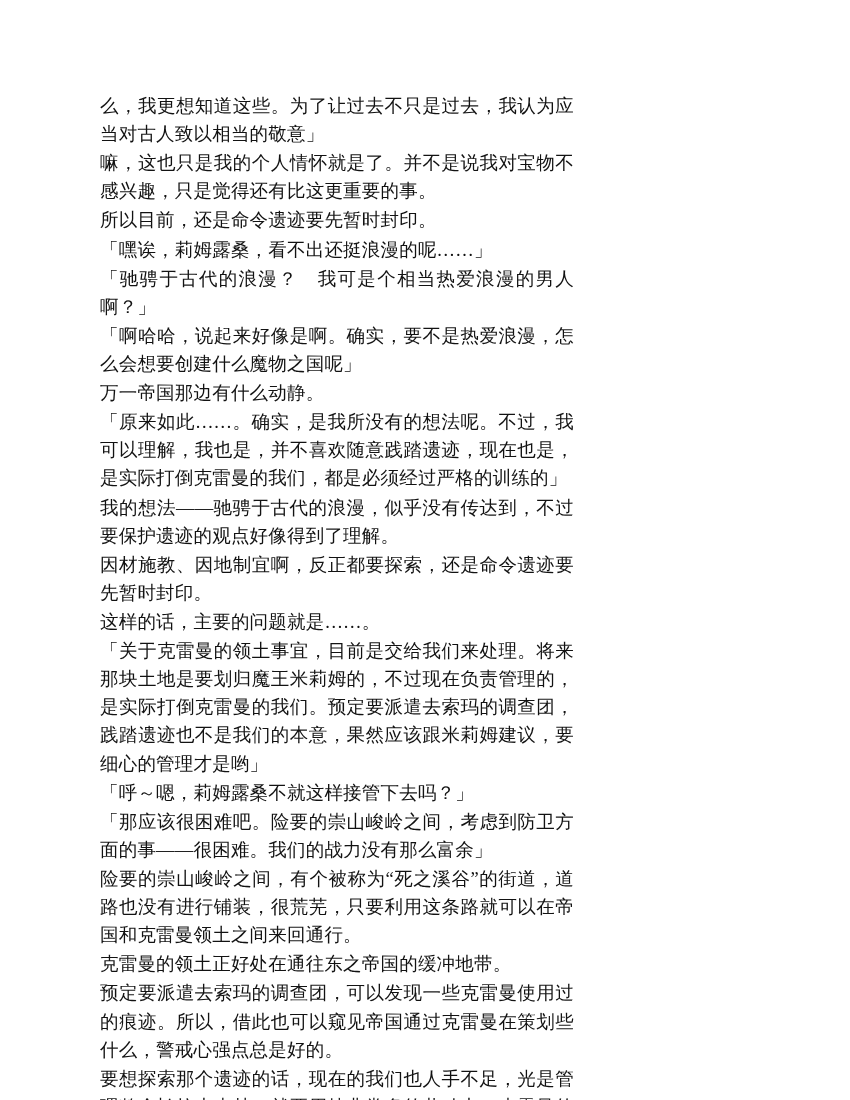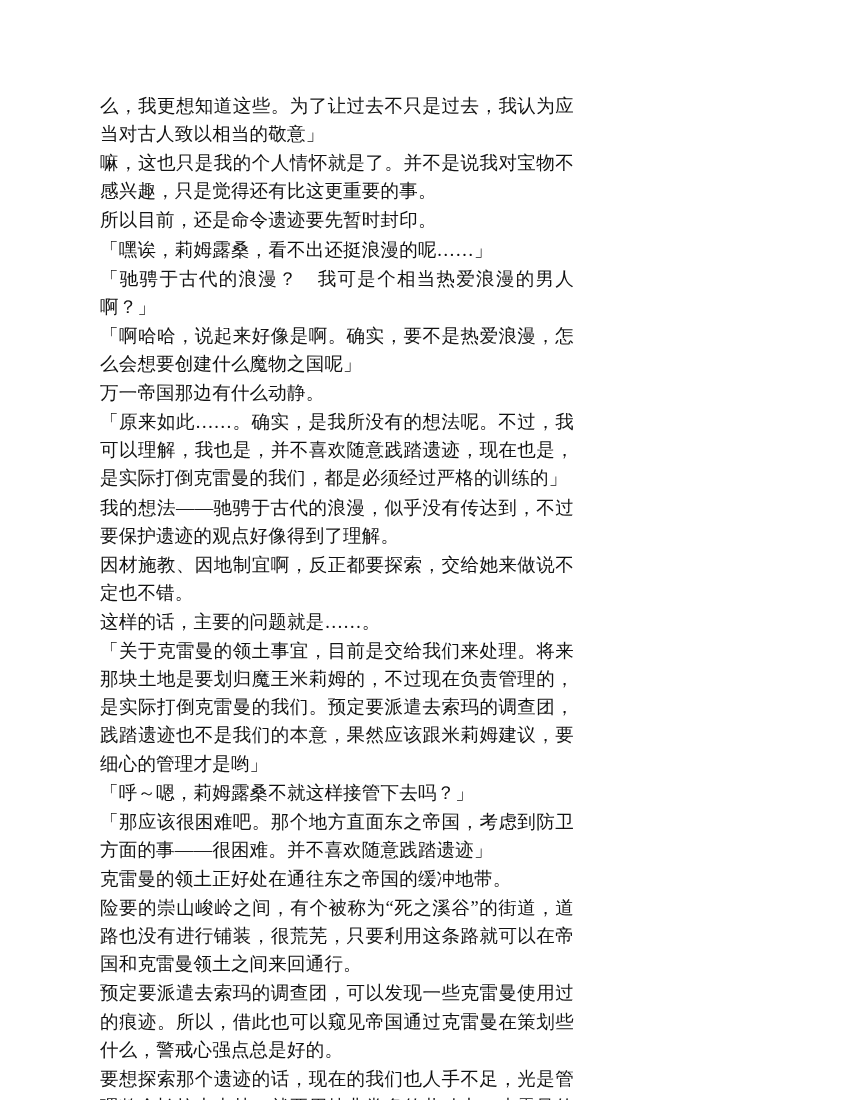--- a/index.html
+++ b/index.html
@@ -46,24 +46,24 @@
   <div class="body-text">
     <p class="para">么，我更想知道这些。为了让过去不只是过去，我认为应当对古人致以相当的敬意」</p>
     <p class="para">嘛，这也只是我的个人情怀就是了。并不是说我对宝物不感兴趣，只是觉得还有比这更重要的事。</p>
     <p class="para">所以目前，还是命令遗迹要先暂时封印。</p>
     <p class="para quote">「嘿诶，莉姆露桑，看不出还挺浪漫的呢……」</p>
     <p class="para quote">「驰骋于古代的浪漫？　我可是个相当热爱浪漫的男人啊？」</p>
     <p class="para quote">「啊哈哈，说起来好像是啊。确实，要不是热爱浪漫，怎么会想要创建什么魔物之国呢」</p>
     <p class="para">万一帝国那边有什么动静。</p>
     <p class="para quote">「原来如此……。确实，是我所没有的想法呢。不过，我可以理解，我也是，并不喜欢随意践踏遗迹，现在也是，是实际打倒克雷曼的我们，都是必须经过严格的训练的」</p>
     <p class="para">我的想法——驰骋于古代的浪漫，似乎没有传达到，不过要保护遗迹的观点好像得到了理解。</p>
-    <p class="para">因材施教、因地制宜啊，反正都要探索，交给她来做说不定也不错。</p>
+    <p class="para">因材施教、因地制宜啊，反正都要探索，还是命令遗迹要先暂时封印。</p>
     <p class="para">这样的话，主要的问题就是……。</p>
     <p class="para quote">「关于克雷曼的领土事宜，目前是交给我们来处理。将来那块土地是要划归魔王米莉姆的，不过现在负责管理的，是实际打倒克雷曼的我们。预定要派遣去索玛的调查团，践踏遗迹也不是我们的本意，果然应该跟米莉姆建议，要细心的管理才是哟」</p>
     <p class="para quote">「呼～嗯，莉姆露桑不就这样接管下去吗？」</p>
-    <p class="para quote">「那应该很困难吧。那个地方直面东之帝国，考虑到防卫方面的事——很困难。并不喜欢随意践踏遗迹」</p>
+    <p class="para quote">「那应该很困难吧。险要的崇山峻岭之间，考虑到防卫方面的事——很困难。我们的战力没有那么富余」</p>
+    <p class="para">险要的崇山峻岭之间，有个被称为“死之溪谷”的街道，道路也没有进行铺装，很荒芜，只要利用这条路就可以在帝国和克雷曼领土之间来回通行。</p>
     <p class="para">克雷曼的领土正好处在通往东之帝国的缓冲地带。</p>
-    <p class="para">险要的崇山峻岭之间，有个被称为“死之溪谷”的街道，道路也没有进行铺装，很荒芜，只要利用这条路就可以在帝国和克雷曼领土之间来回通行。</p>
     <p class="para">预定要派遣去索玛的调查团，可以发现一些克雷曼使用过的痕迹。所以，借此也可以窥见帝国通过克雷曼在策划些什么，警戒心强点总是好的。</p>
     <p class="para">要想探索那个遗迹的话，现在的我们也人手不足，光是管理整个鸠拉大森林，就要用掉非常多的劳动力。克雷曼的领土就交给米莉姆，万一帝国那边有什么动静，我也打算全部都交给米莉姆来搞定。</p>
     <p class="para quote">「那么，要想探索那个遗迹的话，莉姆露桑不就这样接管下去吗」</p>
   </div>
 </div>
 
 </body></html>

